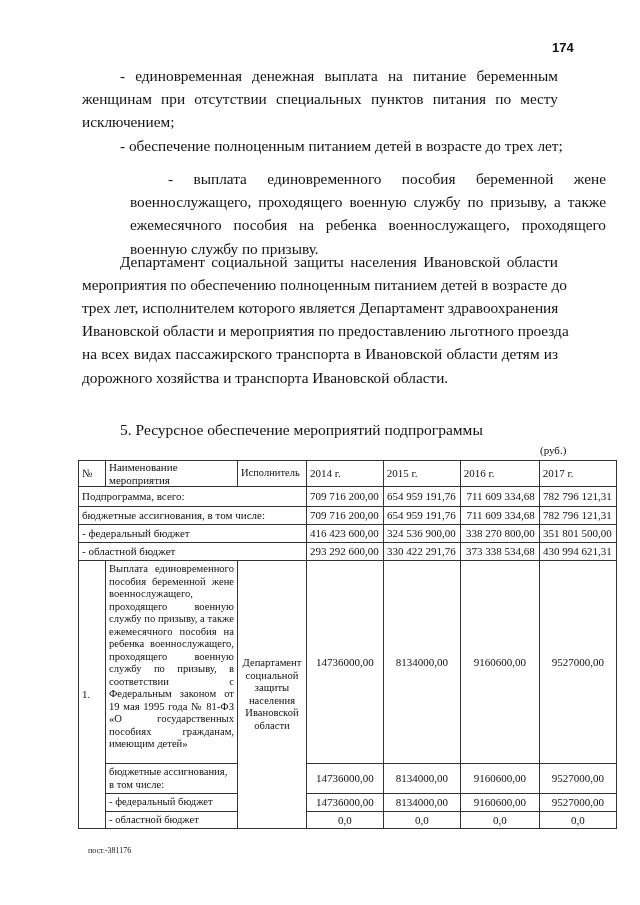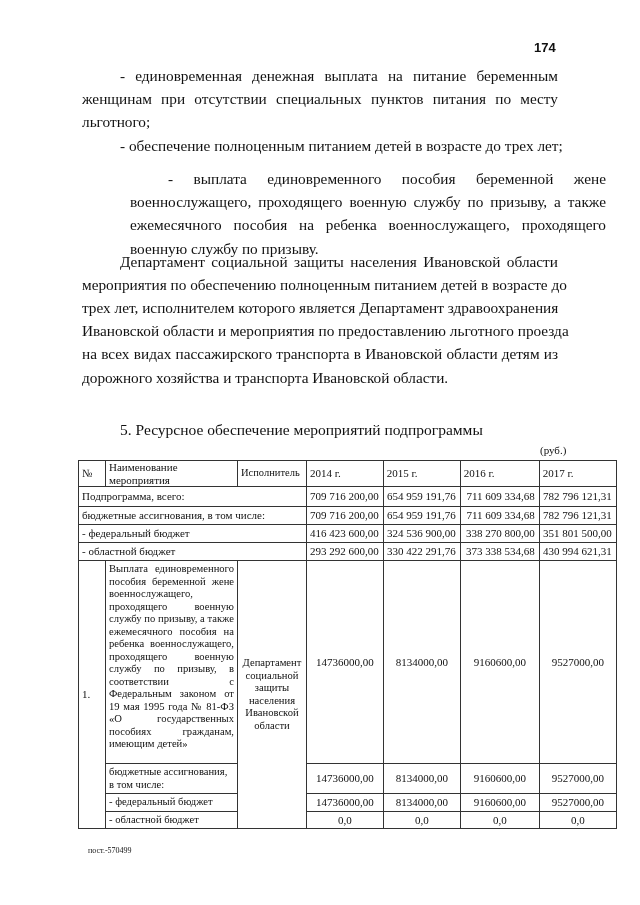--- a/index.html
+++ b/index.html
@@ -1,17 +1,17 @@
 <!DOCTYPE html>
 <html><head>
 <meta charset="utf-8">
 <style>
   html, body { margin:0; padding:0; background:#ffffff; }
   body { width:640px; height:905px; position:relative; overflow:hidden; font-family:"Liberation Serif", "DejaVu Serif", serif; color:#111; }
-  .page-num { position:absolute; left:534px; top:40px; font-size:13px; font-weight:bold; font-family:"Liberation Sans", sans-serif; }
+  .page-num { position:absolute; left:552px; top:40px; font-size:13px; font-weight:bold; font-family:"Liberation Sans", sans-serif; }
   .para { position:absolute; left:82px; width:476px; font-size:15.3px; line-height:23.2px; text-align:justify; }
   .para .line { display:block; text-align:justify; text-align-last:justify; white-space:nowrap; height:23.2px; }
   .para .line.last { text-align-last:left; }
   .para .line.indent { padding-left:38px; }
   .section-title { position:absolute; left:120px; top:421px; font-size:15.5px; }
   .unit { position:absolute; left:540px; top:444px; font-size:11px; }
   table.res { position:absolute; left:78px; top:460px; border-collapse:collapse; font-size:11px; table-layout:fixed; }
   table.res td { border:1px solid #333; padding:0 3px; vertical-align:middle; line-height:12.5px; }
   table.res td.num { text-align:right; padding-right:4px; white-space:nowrap; }
   table.res td.center { text-align:center; }
@@ -21,21 +21,21 @@
   .footer { position:absolute; left:88px; top:846px; font-size:8px; font-family:"Liberation Serif", serif; }
 </style>
 </head>
 <body>
 
 <div class="page-num">174</div>
 
 <div class="para" style="top:64px;">
   <span class="line indent">- единовременная денежная выплата на питание беременным</span>
   <span class="line">женщинам при отсутствии специальных пунктов питания по месту</span>
-  <span class="line last">льготного;</span>
+  <span class="line last">исключением;</span>
 </div>
 
 <div class="para" style="top:133.6px;">
   <span class="line indent last">- обеспечение полноценным питанием детей в возрасте до трех лет;</span>
 </div>
 
 <div class="para" style="top:167px;margin-left:48px;">
   <span class="line indent">- выплата единовременного пособия беременной жене</span>
   <span class="line">военнослужащего, проходящего военную службу по призыву, а также</span>
   <span class="line">ежемесячного пособия на ребенка военнослужащего, проходящего</span>
@@ -130,13 +130,13 @@
   <tr style="height:17px;">
     <td style="font-size:10.6px;">- областной бюджет</td>
     <td class="center">0,0</td>
     <td class="center">0,0</td>
     <td class="center">0,0</td>
     <td class="center">0,0</td>
   </tr>
 </tbody>
   </table>
 
-<div class="footer">пост.-570499</div>
+<div class="footer">пост.-381176</div>
 
 </body></html>

